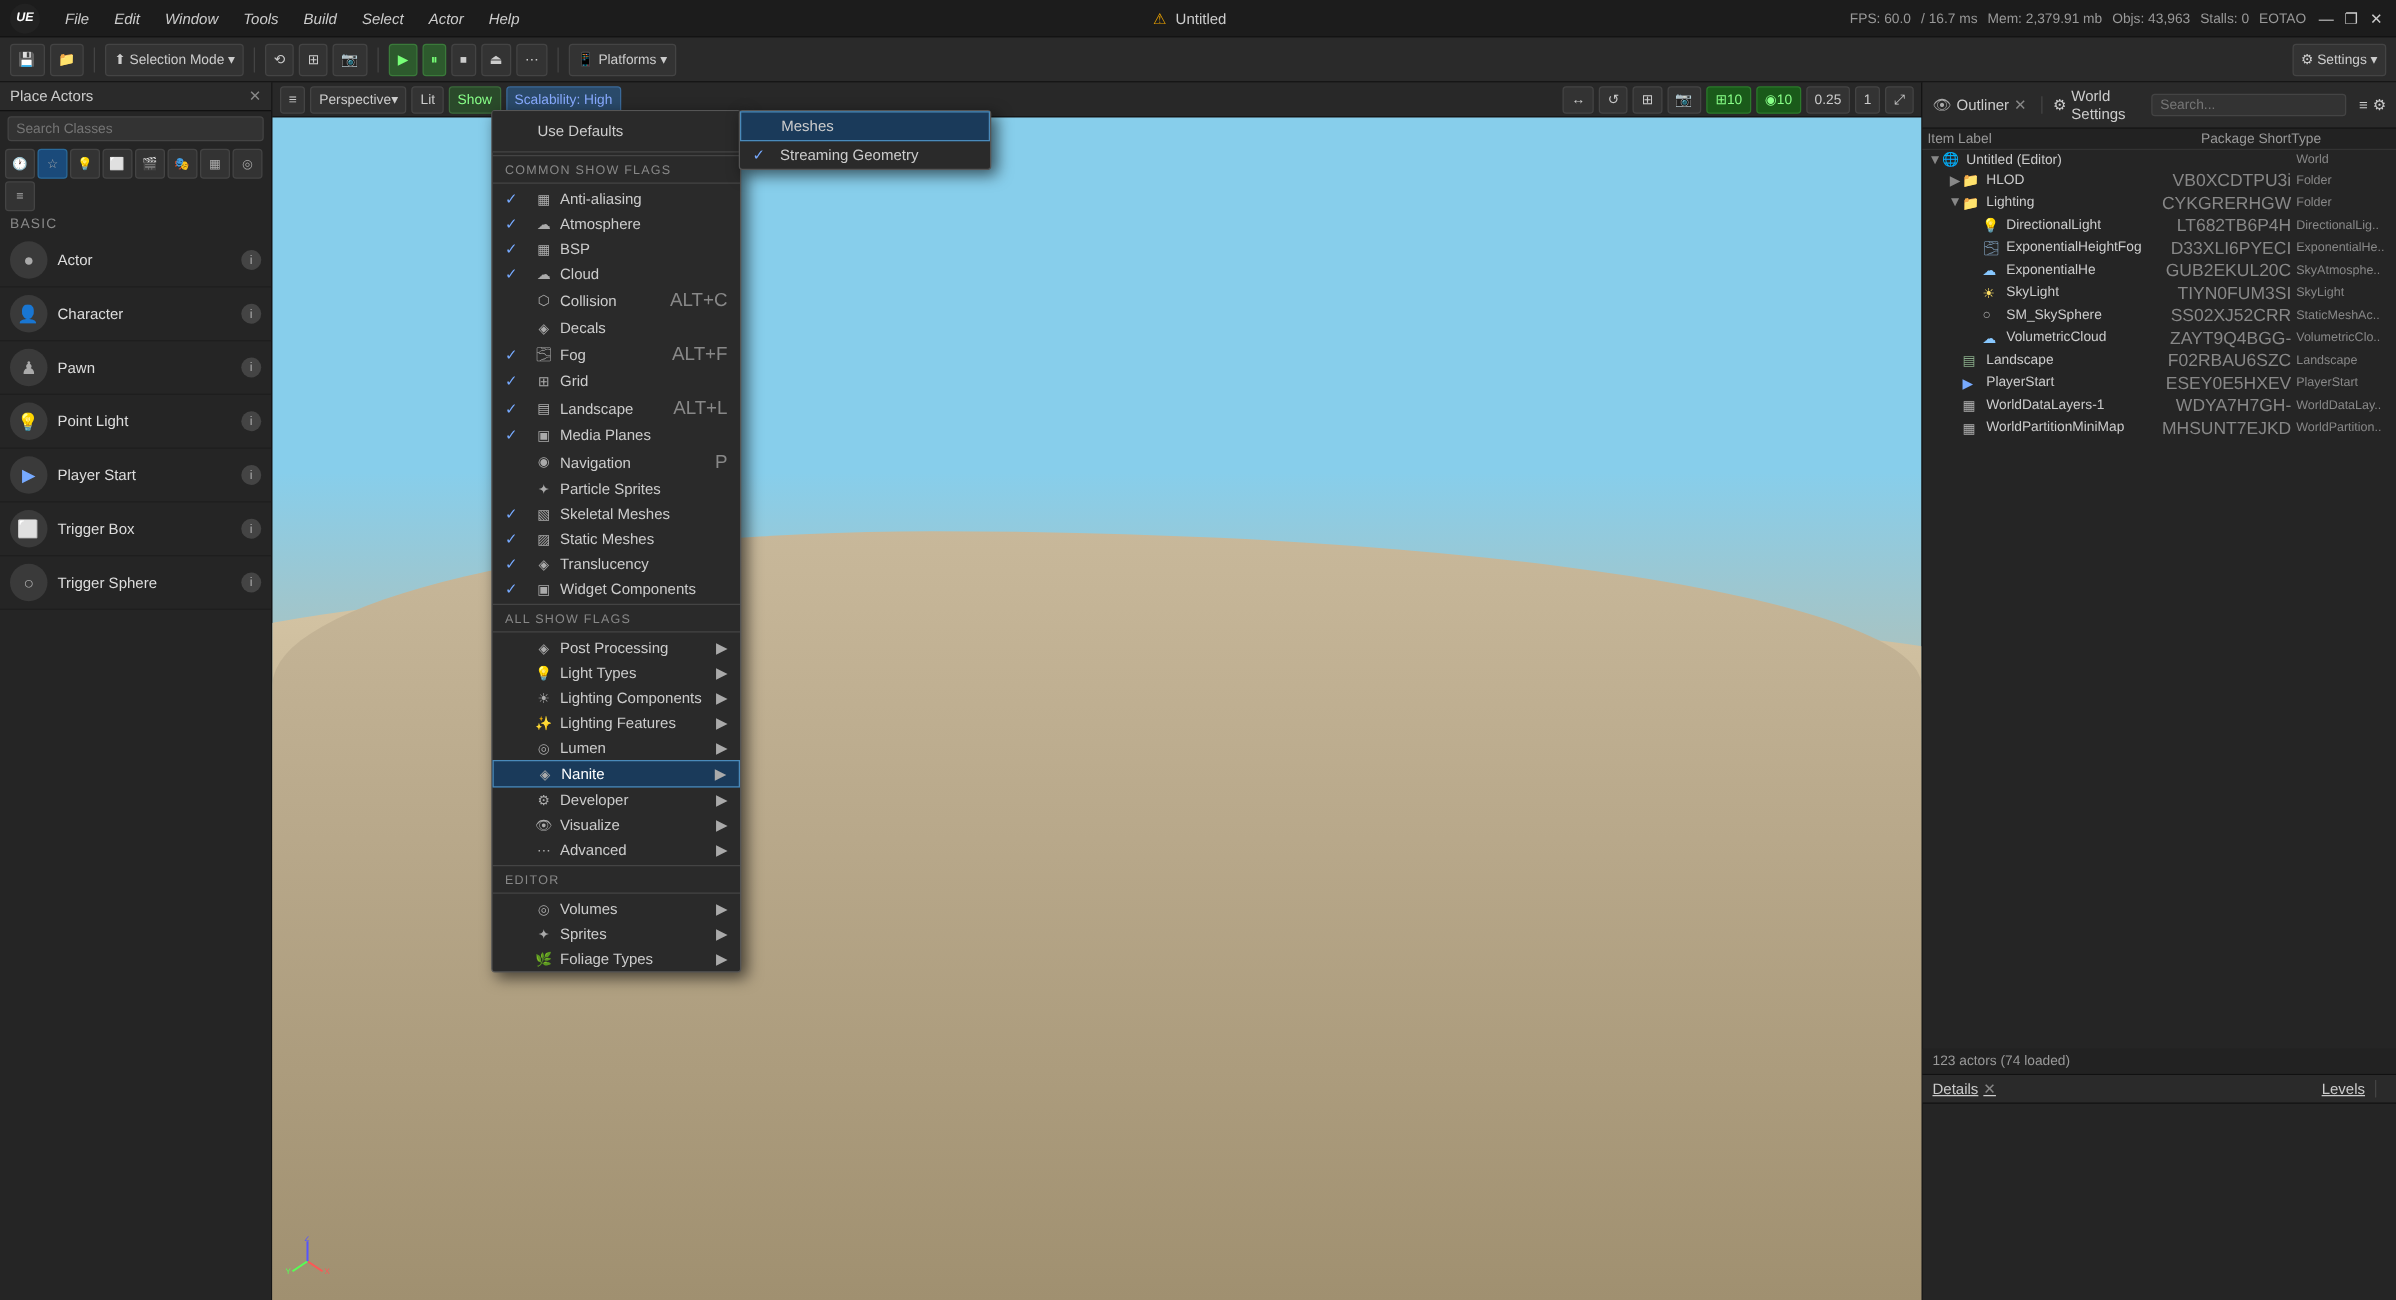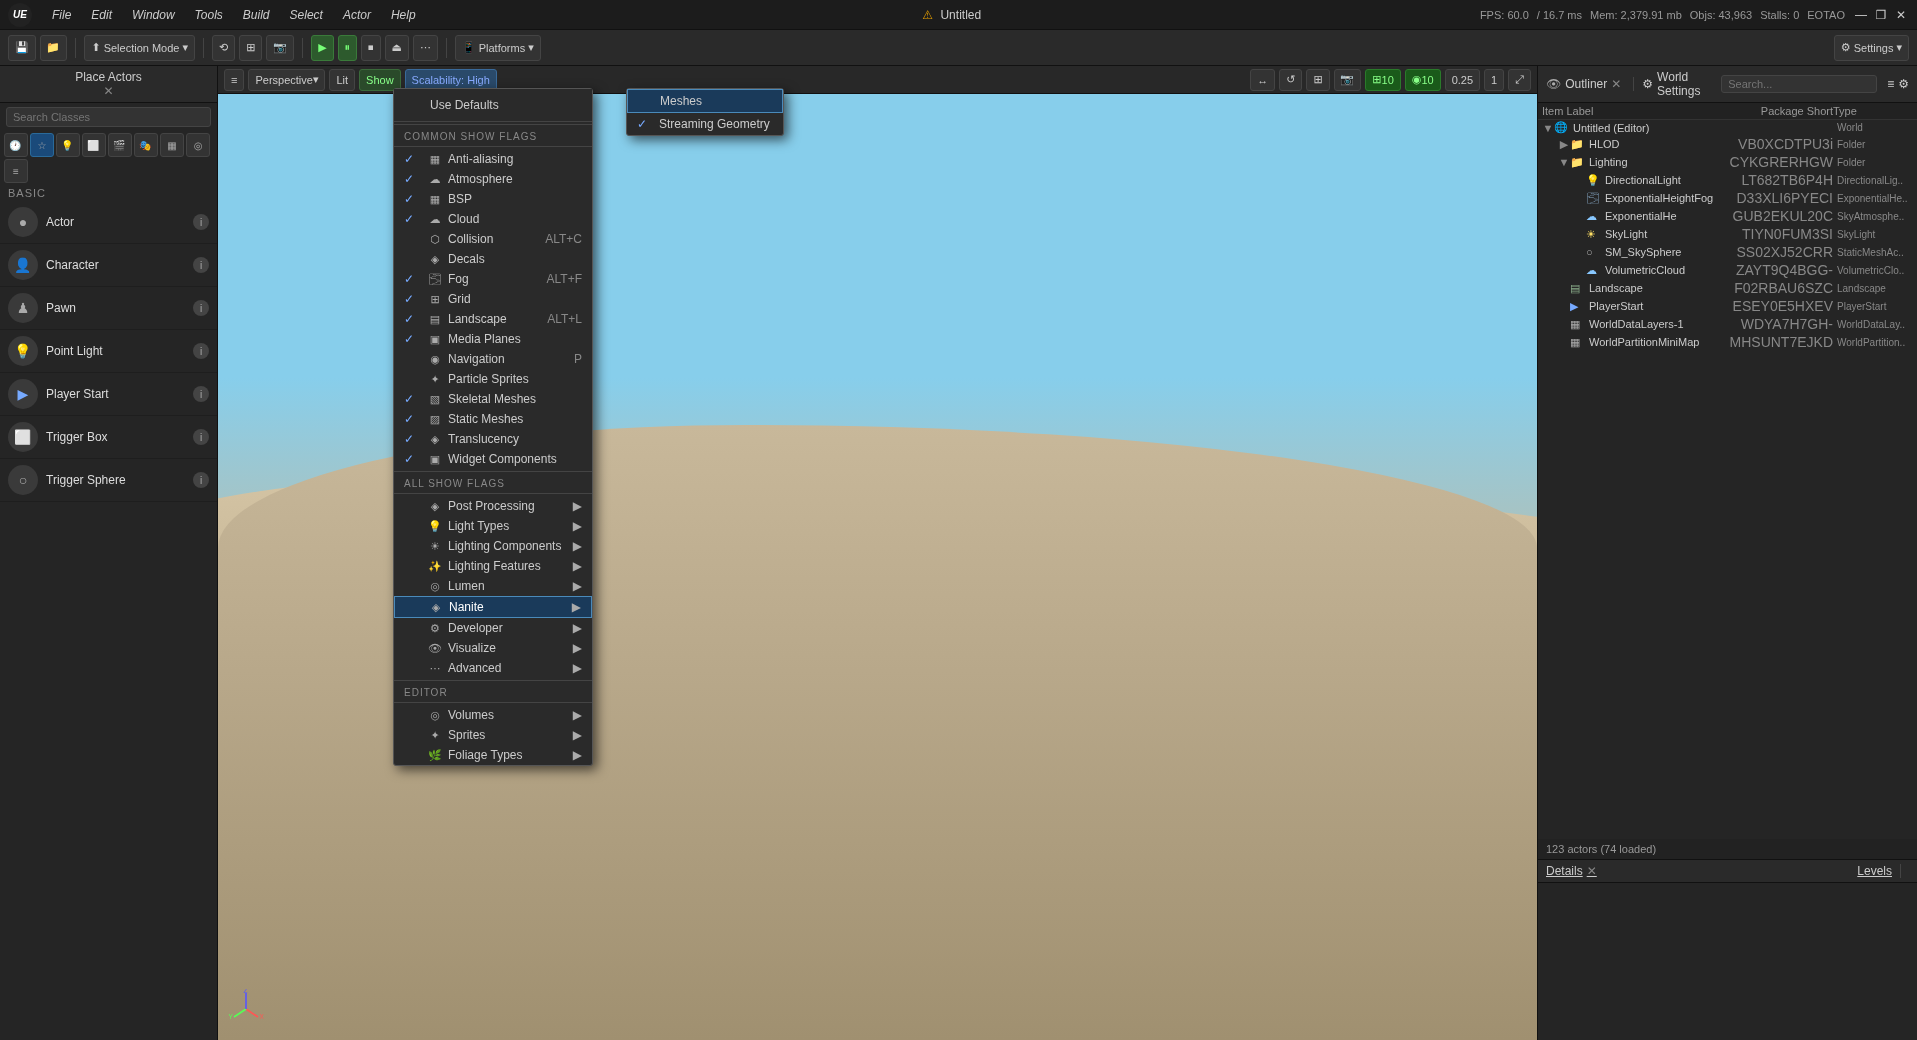--- a/index.html
+++ b/index.html
@@ -19,21 +19,21 @@
     #toolbar { display: flex; align-items: center; background: #2a2a2a; height: 36px; padding: 0 8px; gap: 4px; border-bottom: 1px solid #111; }
     .toolbar-btn { display: flex; align-items: center; gap: 3px; padding: 2px 6px; background: #333; border: 1px solid #444; border-radius: 3px; color: #ccc; font-size: 11px; cursor: pointer; height: 26px; }
     .toolbar-sep { width: 1px; background: #444; height: 20px; margin: 0 4px; }
     .play-btn { background: #2d5a2d; border-color: #3a7a3a; color: #7f7; }
 
     
     #main { display: flex; height: calc(100% - 66px); }
 
     
     #left-panel { width: 218px; background: #252525; border-right: 1px solid #111; display: flex; flex-direction: column; }
-    #left-panel-header { display: flex; align-items: center; justify-content: space-between; padding: 4px 8px; background: #2a2a2a; border-bottom: 1px solid #111; flex-direction: column; }
+    #left-panel-header { display: flex; align-items: center; justify-content: space-between; padding: 4px 8px; background: #2a2a2a; border-bottom: 1px solid #111; }
     #search-classes { width: 100%; padding: 3px 6px; background: #333; border: 1px solid #444; border-radius: 3px; color: #ccc; font-size: 11px; margin: 4px 6px; width: calc(100% - 12px); }
     #filter-tabs { display: flex; align-items: center; padding: 2px 4px; gap: 2px; flex-wrap: wrap; }
     .filter-tab { width: 24px; height: 24px; background: #333; border: 1px solid #444; border-radius: 3px; display: flex; align-items: center; justify-content: center; cursor: pointer; font-size: 10px; color: #aaa; }
     #basic-label { color: #888; font-size: 11px; padding: 2px 8px; letter-spacing: 1px; }
     .actor-item { display: flex; align-items: center; justify-content: space-between; padding: 6px 8px; border-bottom: 1px solid #1e1e1e; cursor: pointer; }
     .actor-left { display: flex; align-items: center; gap: 8px; }
     .actor-icon { width: 30px; height: 30px; background: #3a3a3a; border-radius: 50%; display: flex; align-items: center; justify-content: center; font-size: 14px; color: #aaa; }
     .actor-name { font-size: 12px; color: #ddd; }
     .actor-info { width: 16px; height: 16px; background: #444; border-radius: 50%; display: flex; align-items: center; justify-content: center; font-size: 10px; color: #aaa; cursor: pointer; }
 
@@ -50,26 +50,26 @@
     .axis-widget { width: 40px; height: 40px; }
 
     
     #show-menu { position: absolute; top: 88px; left: 393px; background: #2a2a2a; border: 1px solid #555; border-radius: 3px; width: 200px; z-index: 100; box-shadow: 4px 4px 12px rgba(0,0,0,0.6); }
     #show-menu-header { padding: 6px 10px; background: #2a2a2a; border-bottom: 1px solid #444; }
     .menu-section-label { color: #888; font-size: 10px; letter-spacing: 1px; padding: 4px 10px 2px; }
     .menu-separator { height: 1px; background: #444; margin: 2px 0; }
     .show-menu-item { display: flex; align-items: center; padding: 3px 10px; cursor: pointer; font-size: 12px; color: #ccc; }
     .show-menu-item .check { width: 16px; display: inline-flex; align-items: center; color: #7af; margin-right: 6px; font-size: 12px; }
     .show-menu-item .icon { width: 18px; margin-right: 4px; color: #aaa; font-size: 11px; display: inline-flex; align-items: center; justify-content: center; }
-    .show-menu-item .shortcut { margin-left: auto; color: #888; font-size: 12px; }
+    .show-menu-item .shortcut { margin-left: auto; color: #888; font-size: 15px; }
     .show-menu-item .arrow { margin-left: auto; color: #aaa; }
     .show-menu-item.highlighted { background: #1a3a5a; border: 1px solid #4a8aba; color: #fff; }
 
     
-    #nanite-submenu { position: absolute; top: 88px; left: 626px; background: #2a2a2a; border: 1px solid #555; border-radius: 3px; width: 158px; z-index: 101; box-shadow: 4px 4px 12px rgba(0,0,0,0.6); }
+    #nanite-submenu { position: absolute; top: 88px; left: 591px; background: #2a2a2a; border: 1px solid #555; border-radius: 3px; width: 202px; z-index: 101; box-shadow: 4px 4px 12px rgba(0,0,0,0.6); }
     .nanite-item { display: flex; align-items: center; padding: 4px 10px; cursor: pointer; font-size: 12px; color: #ccc; }
     .nanite-item.selected-item { background: #1a3a5a; border: 1px solid #4a8aba; }
     .nanite-item .check { width: 16px; color: #7af; margin-right: 6px; }
 
     
     #right-panel { width: 380px; background: #252525; border-left: 1px solid #111; display: flex; flex-direction: column; }
     #outliner-panel { flex: 1; display: flex; flex-direction: column; border-bottom: 1px solid #111; }
     #outliner-header { display: flex; align-items: center; background: #2a2a2a; padding: 4px 8px; border-bottom: 1px solid #111; }
     #outliner-search { flex: 1; padding: 2px 6px; background: #333; border: 1px solid #444; border-radius: 3px; color: #ccc; font-size: 11px; margin: 0 6px; }
     #outliner-tree { flex: 1; overflow-y: auto; font-size: 11px; }

